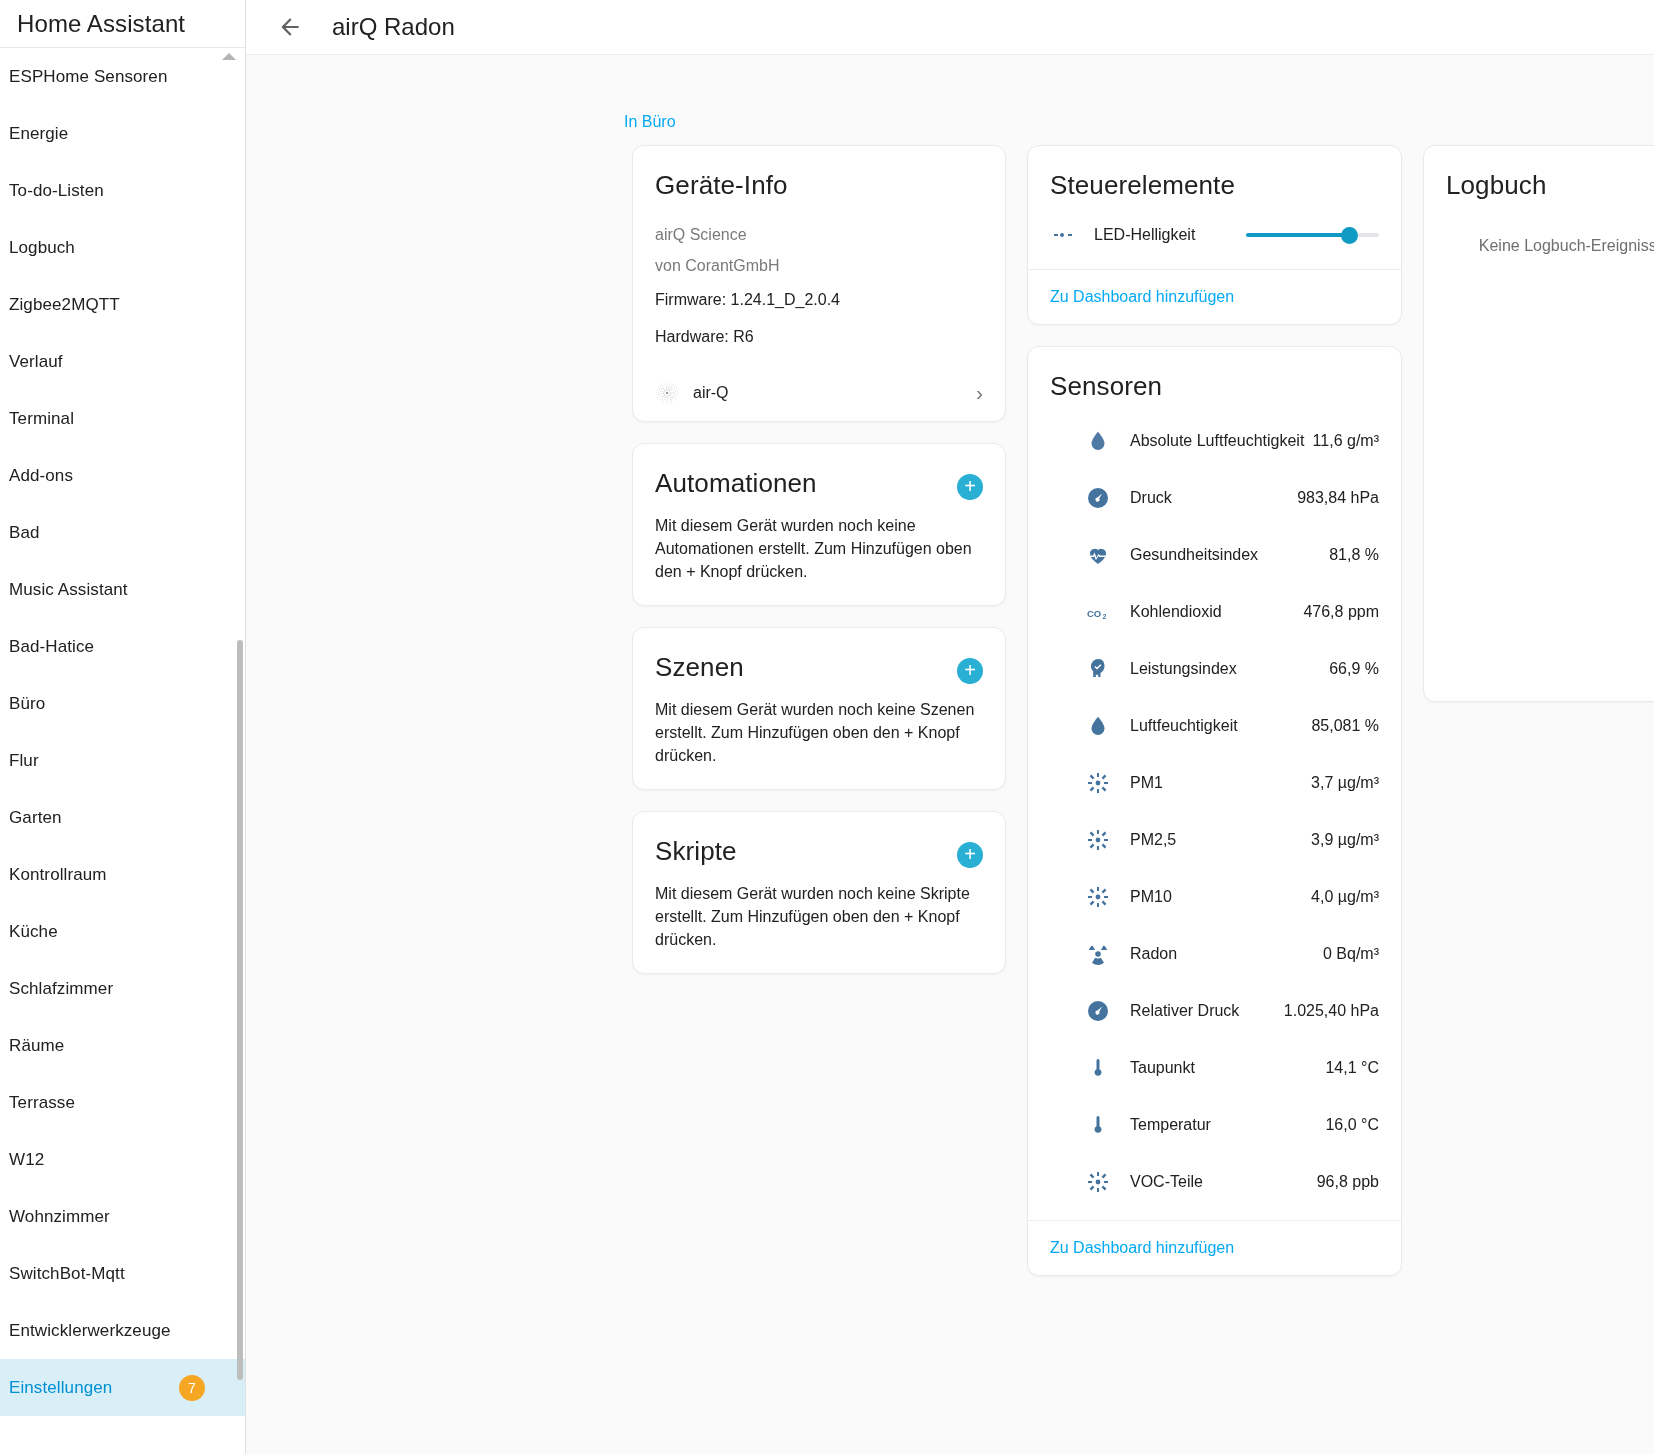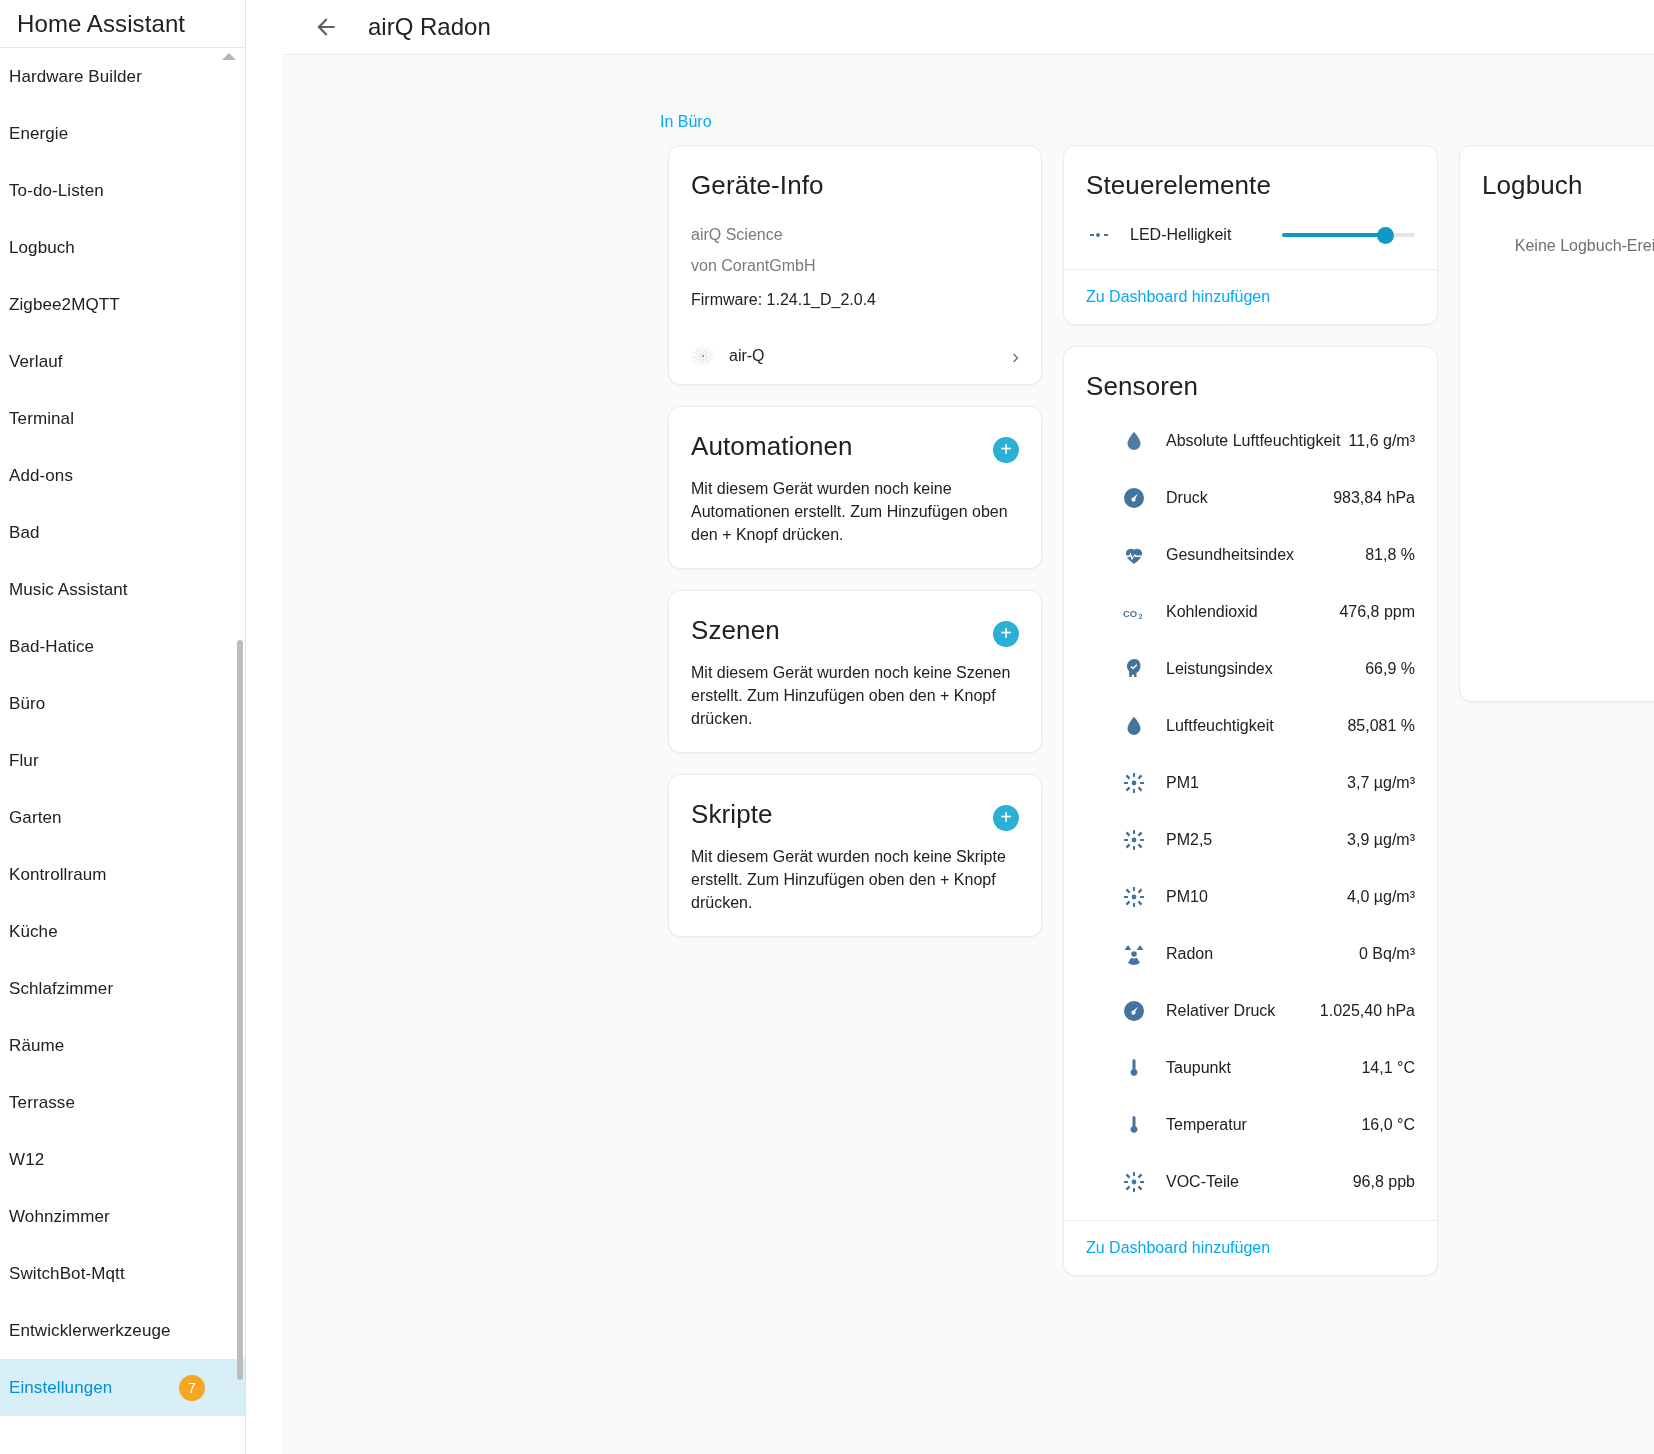--- a/index.html
+++ b/index.html
@@ -2,21 +2,21 @@
 <html><head>
 <meta charset="utf-8">
 <style>
   * { box-sizing: border-box; margin: 0; padding: 0; }
   html, body {
     width: 1654px; height: 1454px;
     font-family: "Liberation Sans", sans-serif;
     background: #ffffff;
     overflow: hidden;
   }
-  .app { display: flex; width: 1654px; height: 1060px; gap: 36px; }
+  .app { display: flex; width: 1654px; height: 1060px; }
 
   
   .sidebar {
     width: 246px; height: 1454px; flex: 0 0 246px;
     background: #ffffff;
     border-right: 1px solid #e0e0e0;
     display: flex; flex-direction: column;
     position: relative;
   }
   .sidebar-header {
@@ -170,21 +170,21 @@
 <div class="app">
 
   <aside class="sidebar">
     <div class="sidebar-header">
       <div class="sidebar-title">Home Assistant</div>
     </div>
     <div class="sidebar-scroll">
       <div class="scroll-caret"></div>
       <div id="nav-list">
           <div class="nav-item">
-            <span class="nav-label">Hardware Builder</span>
+            <span class="nav-label">ESPHome Sensoren</span>
           </div>
           <div class="nav-item">
             <span class="nav-label">Energie</span>
           </div>
           <div class="nav-item">
             <span class="nav-label">To-do-Listen</span>
           </div>
           <div class="nav-item">
             <span class="nav-label">Logbuch</span>
           </div>
@@ -277,20 +277,21 @@
 
         <div class="col col-1">
 
           <div class="card">
             <div class="card-pad" style="padding-bottom:12px;">
               <div class="card-title">Geräte-Info</div>
               <div style="height:18px;"></div>
               <div class="muted-line">airQ Science</div>
               <div class="muted-line">von CorantGmbH</div>
               <div class="info-line">Firmware: 1.24.1_D_2.0.4</div>
+              <div class="info-line">Hardware: R6</div>
             </div>
             <div class="device-row">
               <svg width="24" height="24" viewBox="0 0 40 40">
                 <g id="dots2" fill="#9aa0a6">
                     <circle cx="20" cy="20" r="2.2"></circle>
                     <circle cx="25.50" cy="20.00" r="0.85" opacity="1.00"></circle>
                     <circle cx="23.89" cy="23.89" r="0.85" opacity="1.00"></circle>
                     <circle cx="20.00" cy="25.50" r="0.85" opacity="1.00"></circle>
                     <circle cx="16.11" cy="23.89" r="0.85" opacity="1.00"></circle>
                     <circle cx="14.50" cy="20.00" r="0.85" opacity="1.00"></circle>

